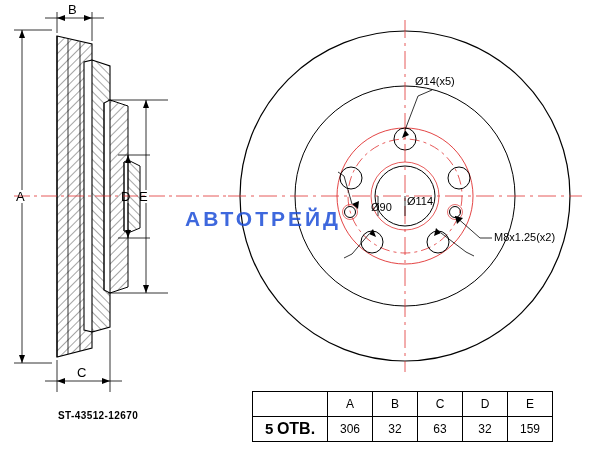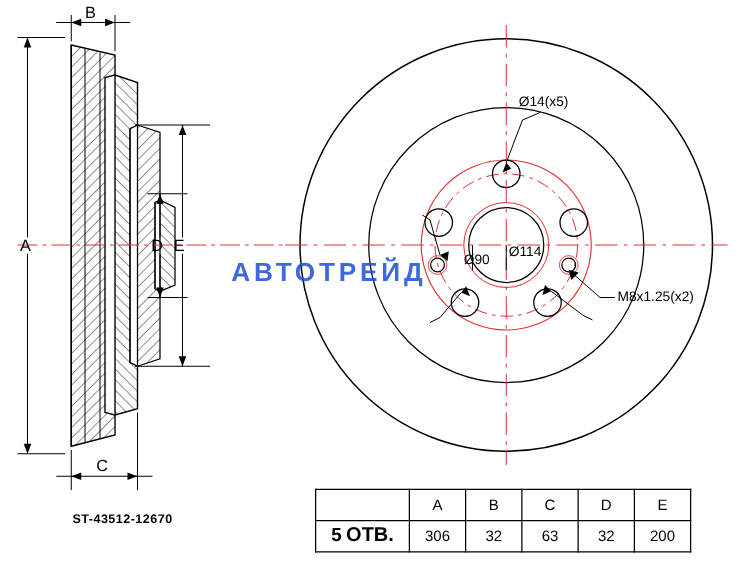--- a/index.html
+++ b/index.html
@@ -258,18 +258,18 @@
     </tr>
     <tr>
       <td class="label-cell">
         <span class="otv-num">5</span>
         <span class="otv-word">ОТВ.</span>
       </td>
       <td class="col">306</td>
       <td class="col">32</td>
       <td class="col">63</td>
       <td class="col">32</td>
-      <td class="col">200</td>
+      <td class="col">159</td>
     </tr>
   </tbody>
     </table>
 
 </div>
 
 </body></html>

